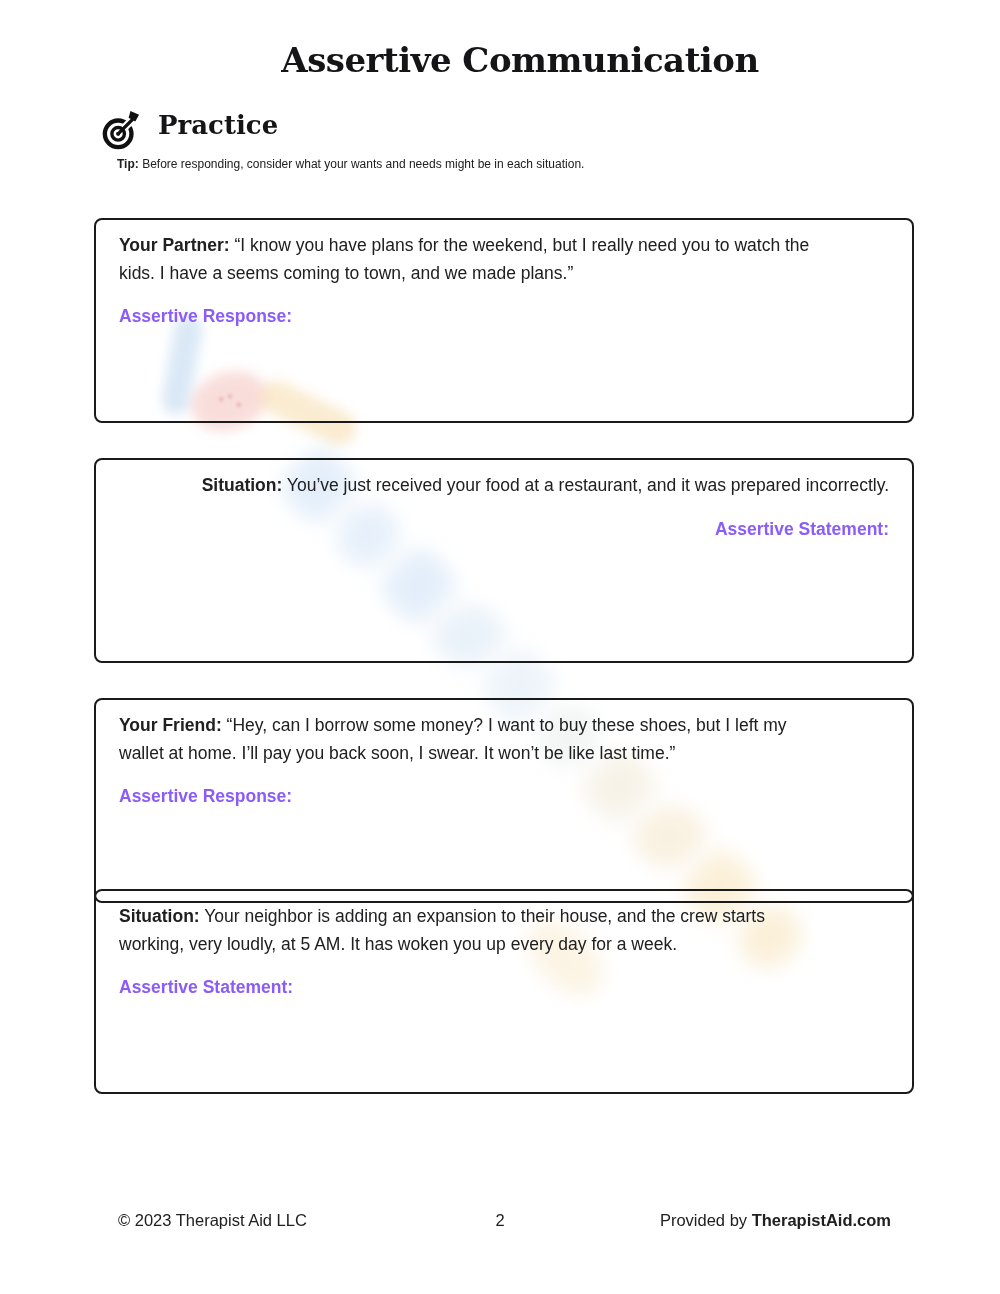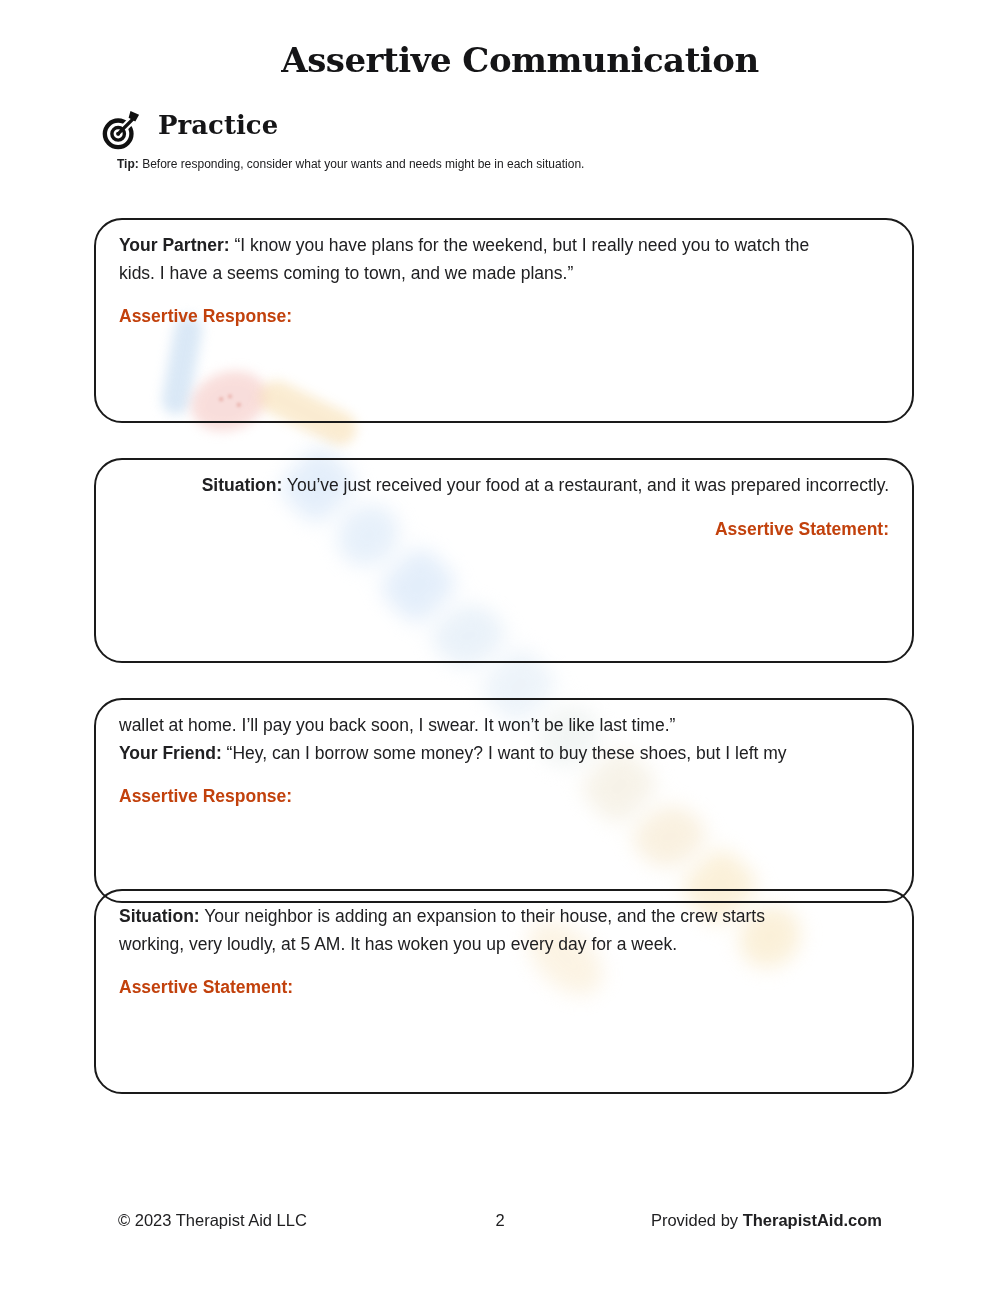--- a/index.html
+++ b/index.html
@@ -42,33 +42,33 @@
   }
 
   .practice-row { position:absolute; top:110px; left:102px; display:flex; align-items:flex-start; gap:18px; }
   .practice-heading { font-family:"DejaVu Serif", serif; font-weight:700; font-size:26px; color:#151517; }
 
   .tip-line { position:absolute; top:157px; left:117px; font-size:12px; color:#202022; }
   .tip-line b { font-weight:700; }
 
   .card {
     position:absolute; left:94px; width:820px; height:205px; box-sizing:border-box;
-    border:2.5px solid #1a1a1a; border-radius:28px; background:transparent;
+    border:2.5px solid #1a1a1a; border-radius:8px; background:transparent;
     padding:12px 23px 0 23px;
   }
   .card-1 { top:218px; } .card-2 { top:458px;text-align:right; } .card-3 { top:698px; } .card-4 { top:889px; }
   .prompt-line { font-size:17.5px; line-height:27.5px; color:#202022; }
   .prompt-line b { font-weight:700; }
-  .response-label { margin-top:16px; font-size:17.5px; line-height:27.5px; font-weight:700; color:#c2410c; }
+  .response-label { margin-top:16px; font-size:17.5px; line-height:27.5px; font-weight:700; color:#8b5cf6; }
   .writing-area { height:88px; }
 
   .footer { position:absolute; top:1211px; left:0; width:1000px; font-size:16.5px; color:#202022; }
   .footer-left   { position:absolute; left:118px; top:0; }
   .footer-center { position:absolute; left:0; top:0; width:100%; text-align:center; }
-  .footer-right  { position:absolute; right:118px; top:0; }
+  .footer-right  { position:absolute; right:109px; top:0; }
   .footer-right b { font-weight:700; }
 
   .target-icon-svg { display:block; }
 </style>
 </head>
 <body>
 
 <div class="page">
 
   <div>
@@ -127,25 +127,25 @@
     <div class="card card-2">
       <div class="prompt-line">
         <b>Situation:</b>
         <span>You’ve just received your food at a restaurant, and it was prepared incorrectly.</span>
       </div>
       <div class="response-label">Assertive Statement:</div>
       <div class="writing-area"></div>
     </div>
 
     <div class="card card-3">
-      <div class="prompt-line">wallet at home. I’ll pay you back soon, I swear. It won’t be like last time.”</div>
       <div class="prompt-line">
         <b>Your Friend:</b>
         <span>“Hey, can I borrow some money? I want to buy these shoes, but I left my</span>
       </div>
+      <div class="prompt-line">wallet at home. I’ll pay you back soon, I swear. It won’t be like last time.”</div>
       <div class="response-label">Assertive Response:</div>
       <div class="writing-area"></div>
     </div>
 
     <div class="card card-4">
       <div class="prompt-line">
         <b>Situation:</b>
         <span>Your neighbor is adding an expansion to their house, and the crew starts</span>
       </div>
       <div class="prompt-line">working, very loudly, at 5 AM. It has woken you up every day for a week.</div>

